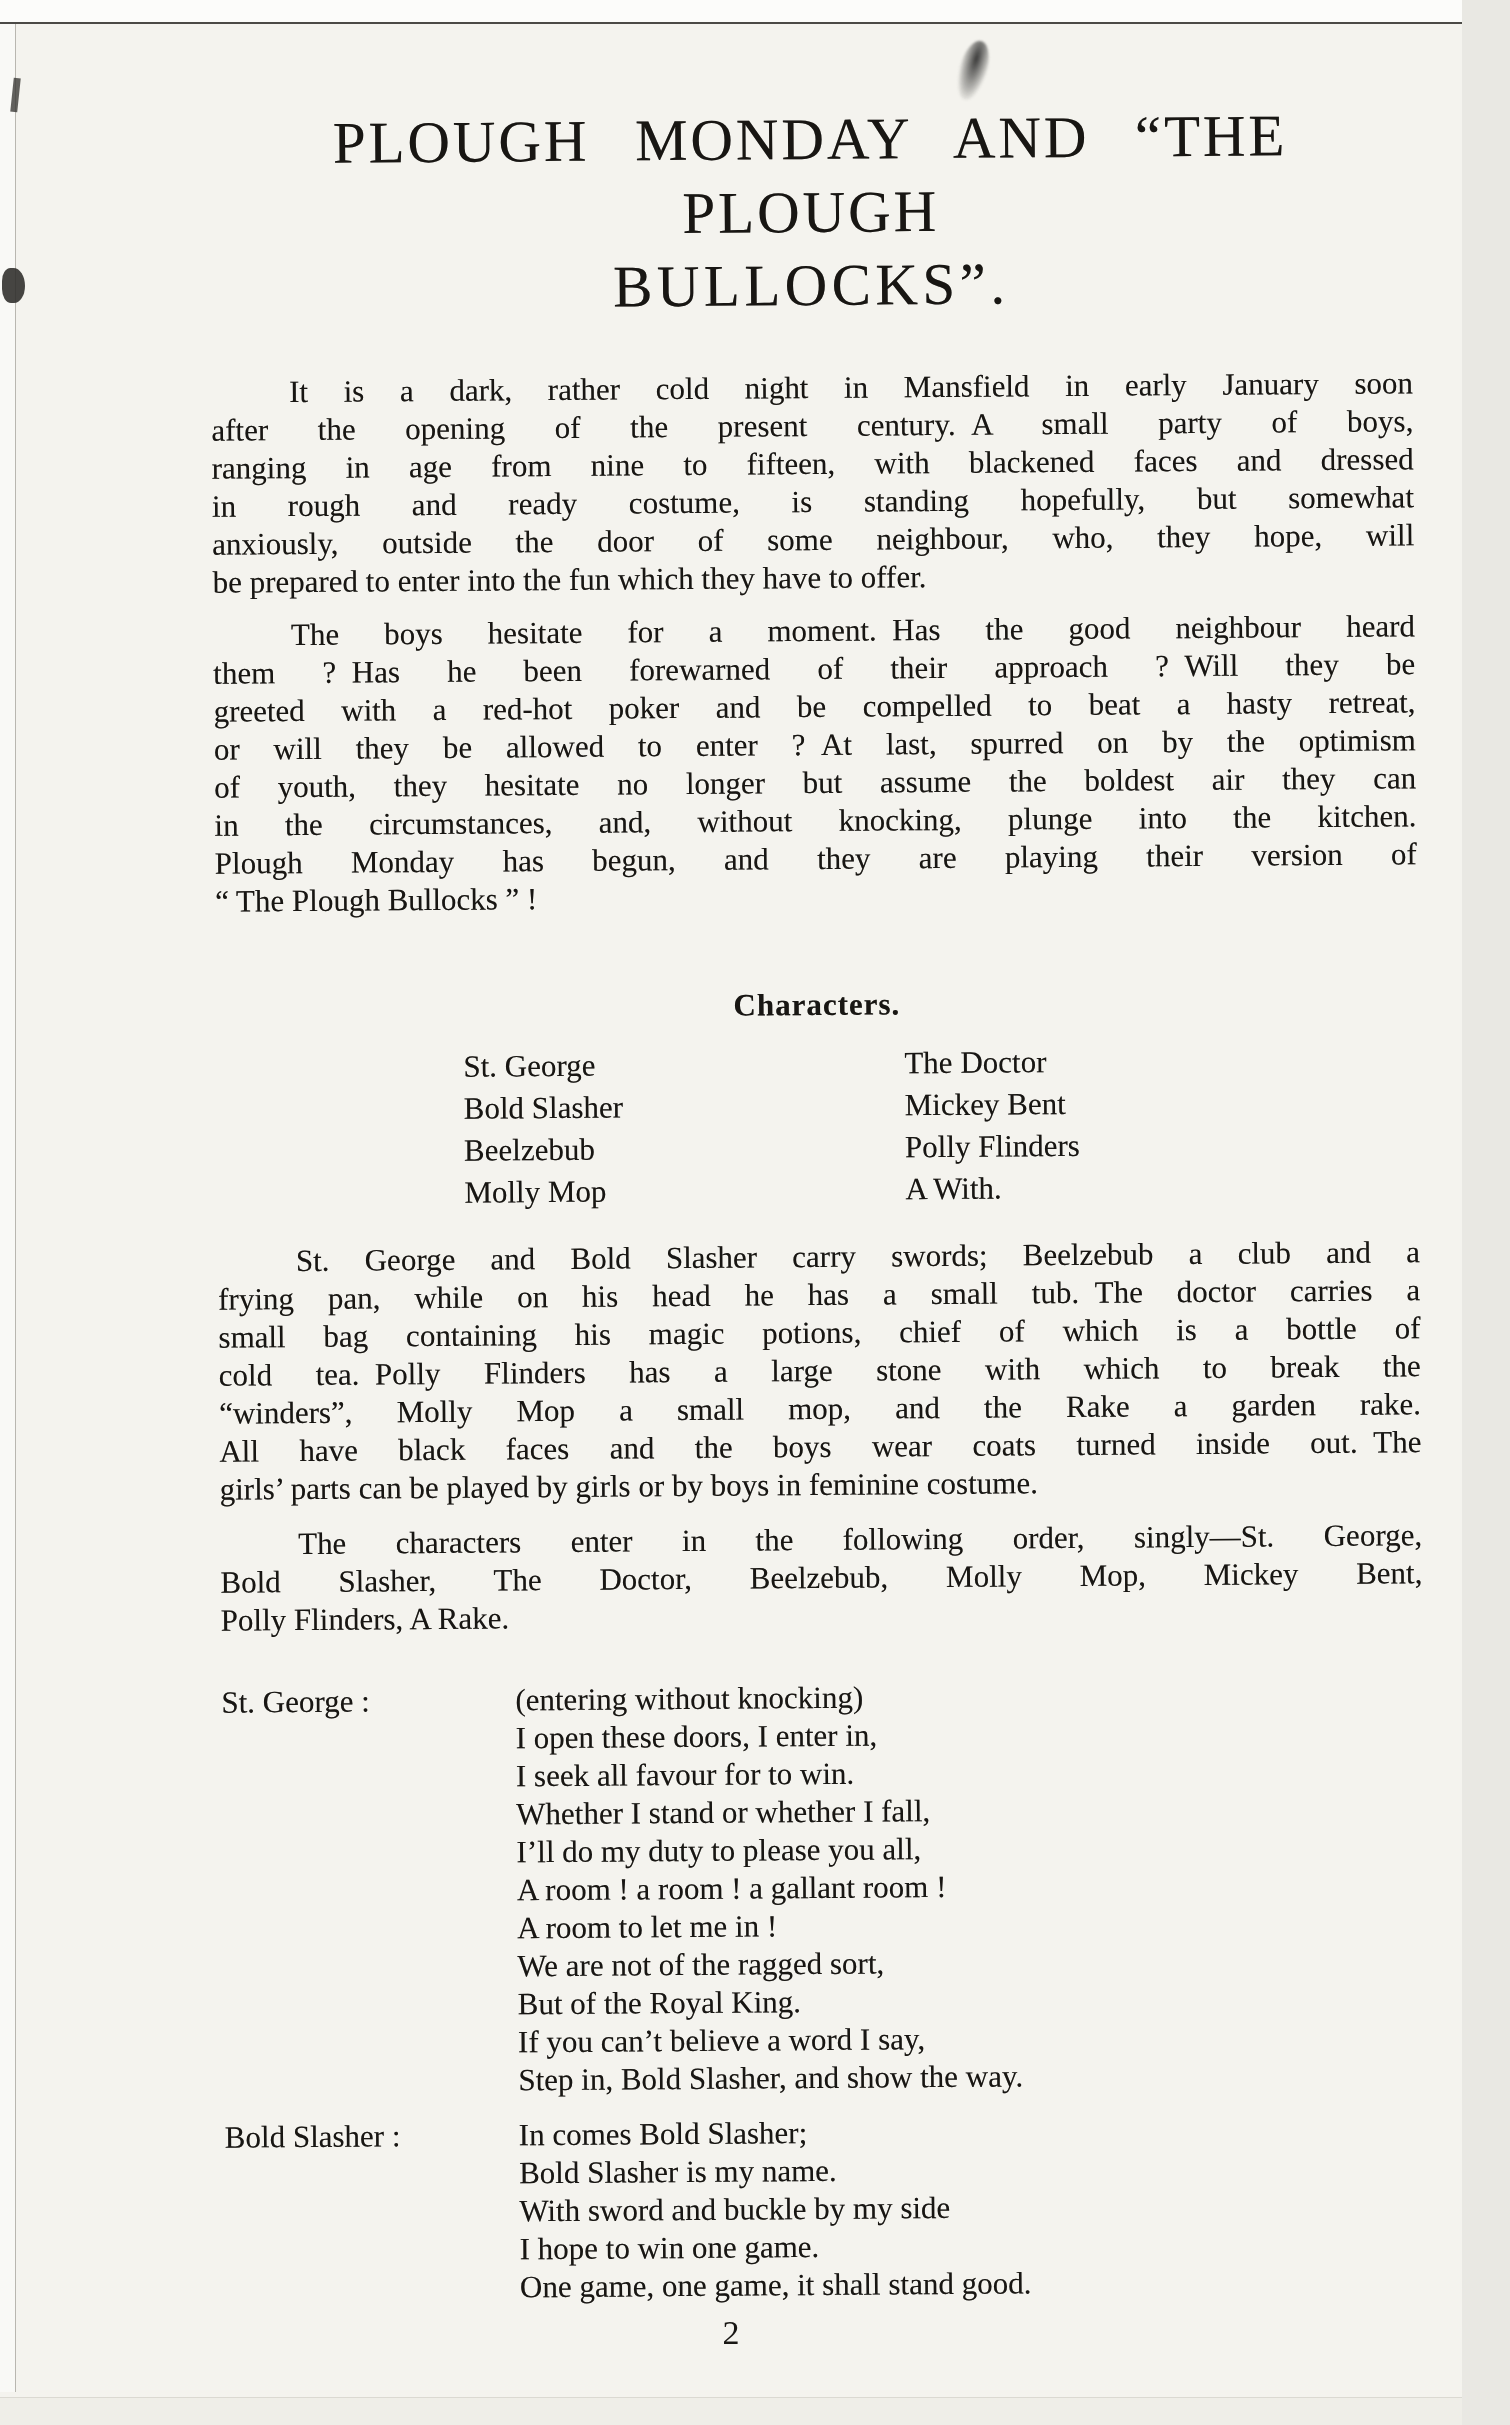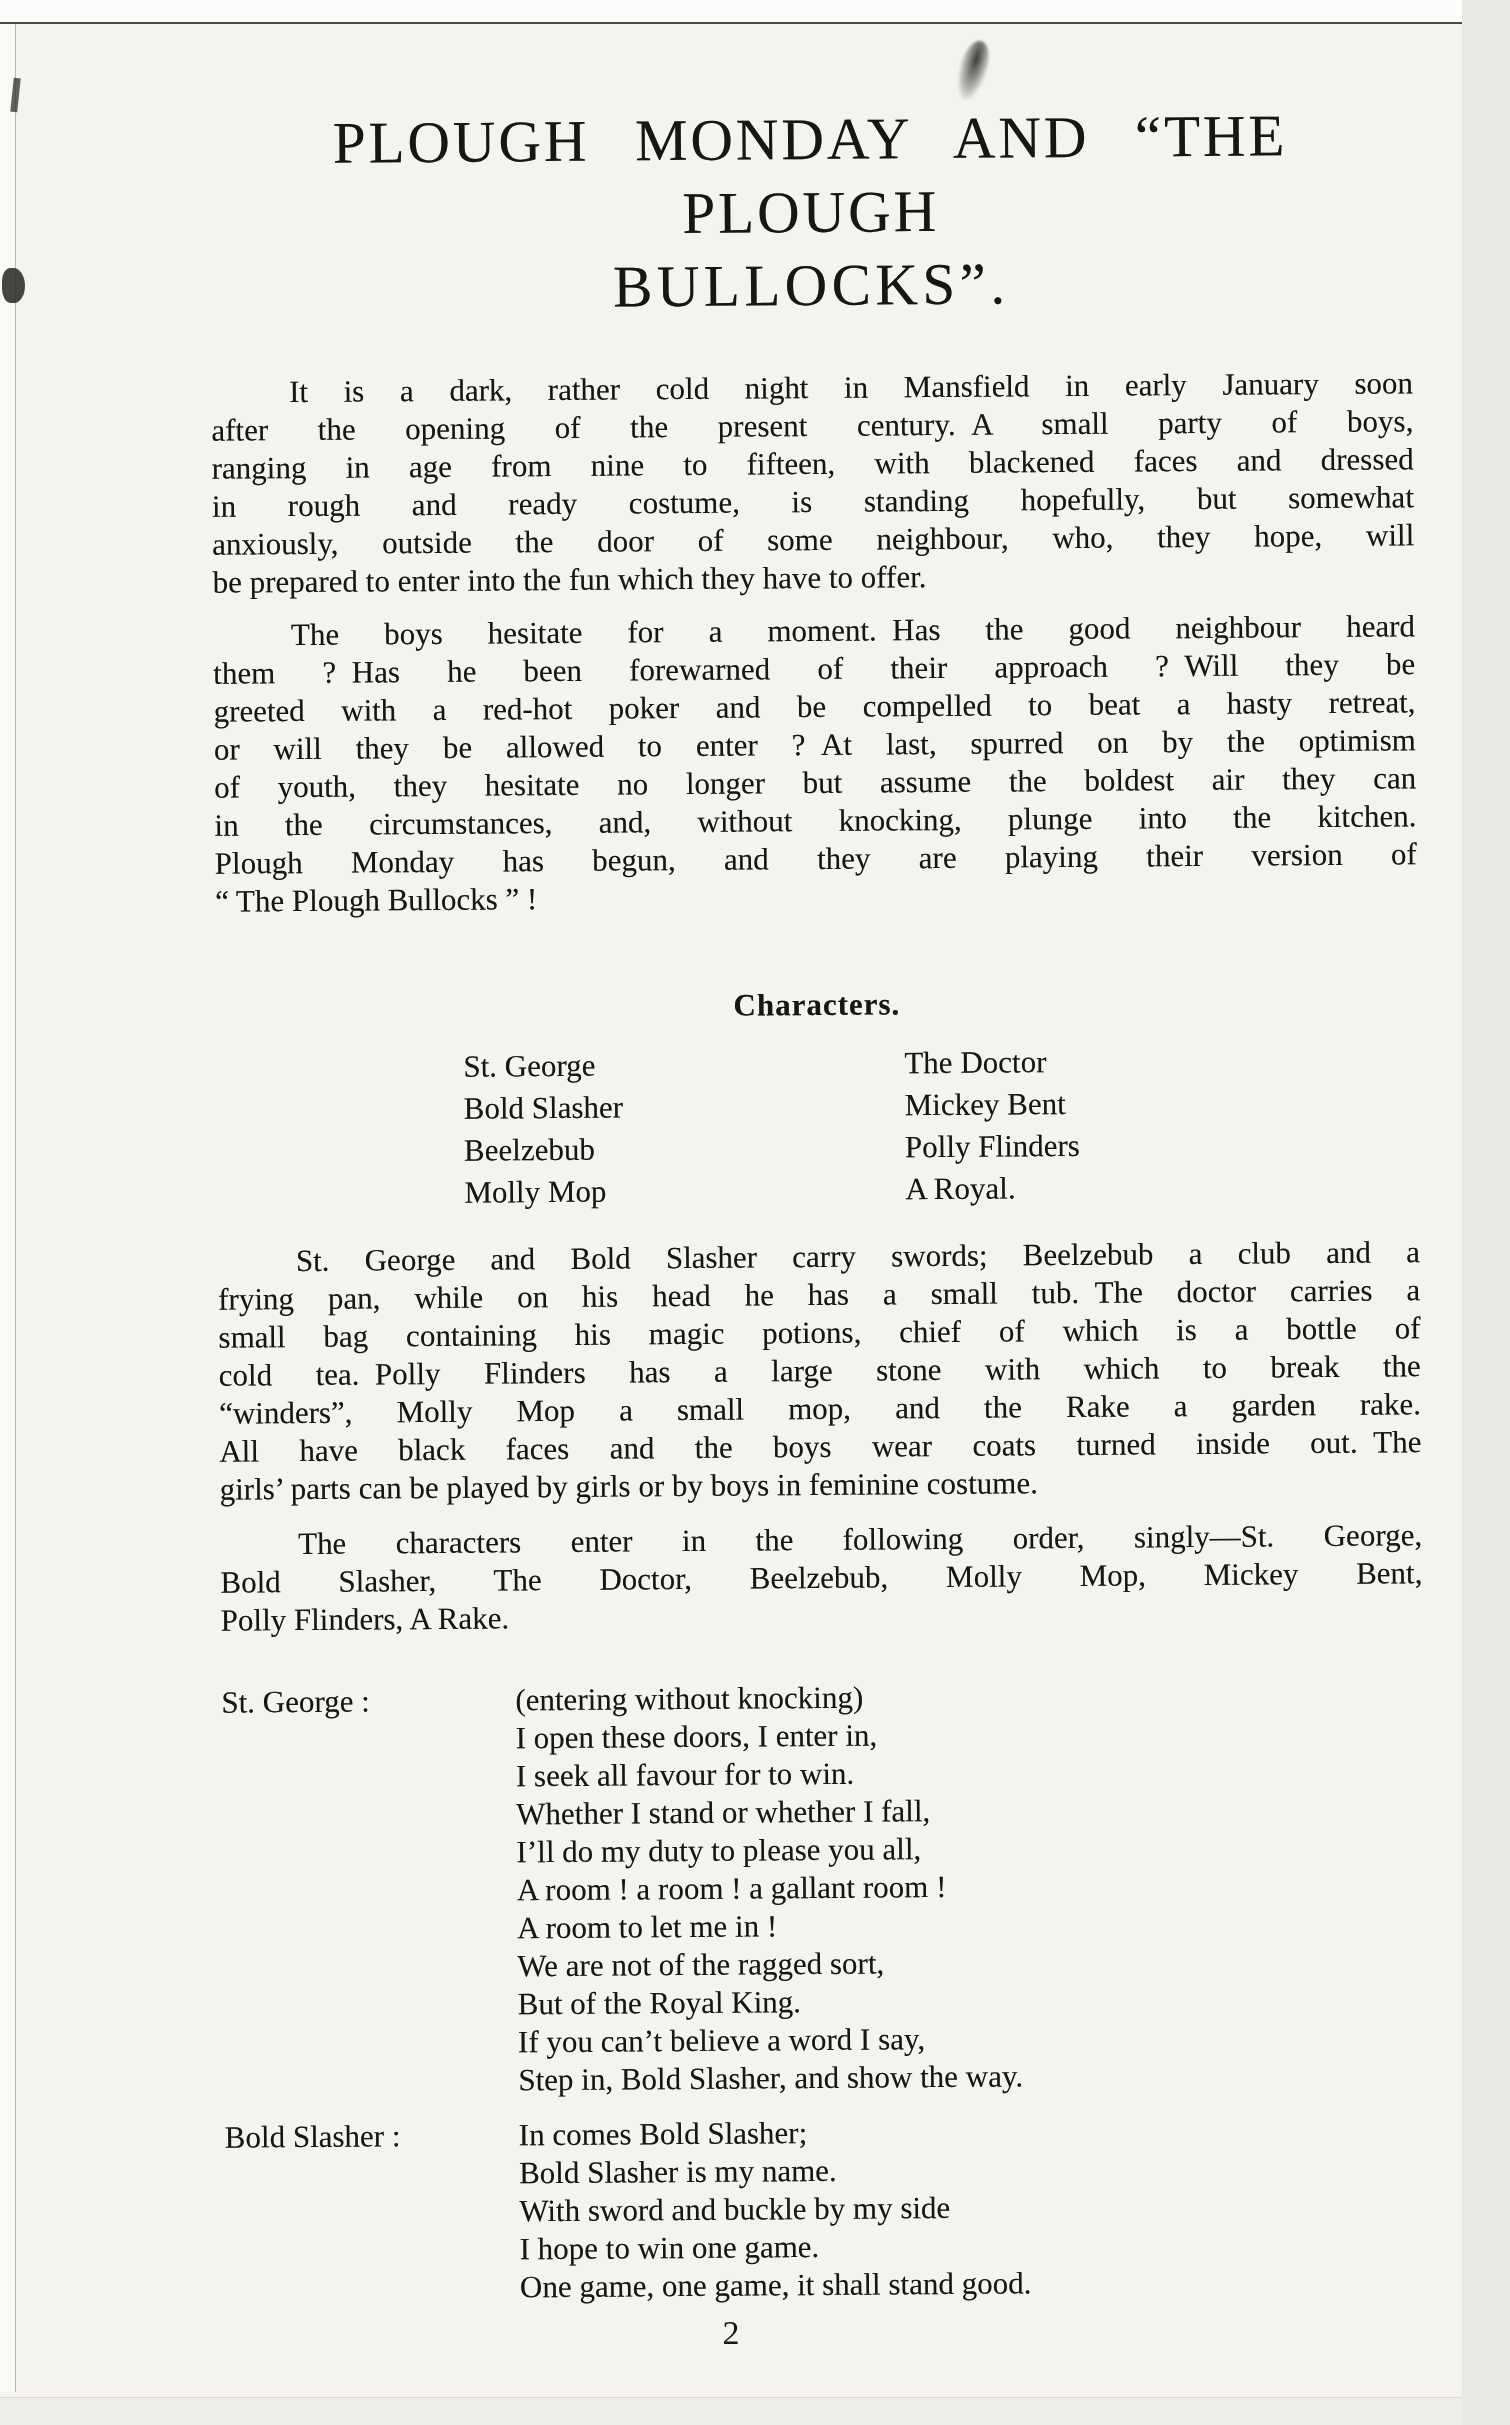--- a/index.html
+++ b/index.html
@@ -88,21 +88,21 @@
         <div class="line">in the circumstances, and, without knocking, plunge into the kitchen.</div>
         <div class="line">Plough Monday has begun, and they are playing their version of</div>
         <div class="line last">“ The Plough Bullocks ” !</div>
       </div>
 
     <h2 class="char-heading" style="margin-top:69px">Characters.</h2>
     <div class="char-list" style="margin-top:19.6px">
         <div class="char-row"><span class="char-left">St. George</span><span class="char-right">The Doctor</span></div>
         <div class="char-row"><span class="char-left">Bold Slasher</span><span class="char-right">Mickey Bent</span></div>
         <div class="char-row"><span class="char-left">Beelzebub</span><span class="char-right">Polly Flinders</span></div>
-        <div class="char-row"><span class="char-left">Molly Mop</span><span class="char-right">A Royal.</span></div>
+        <div class="char-row"><span class="char-left">Molly Mop</span><span class="char-right">A With.</span></div>
       </div>
 
     <div class="para" style="margin-top:27px">
         <div class="line indent">St. George and Bold Slasher carry swords; Beelzebub a club and a</div>
         <div class="line">frying pan, while on his head he has a small tub. The doctor carries a</div>
         <div class="line">small bag containing his magic potions, chief of which is a bottle of</div>
         <div class="line">cold tea. Polly Flinders has a large stone with which to break the</div>
         <div class="line">“winders”, Molly Mop a small mop, and the Rake a garden rake.</div>
         <div class="line">All have black faces and the boys wear coats turned inside out. The</div>
         <div class="line last">girls’ parts can be played by girls or by boys in feminine costume.</div>

